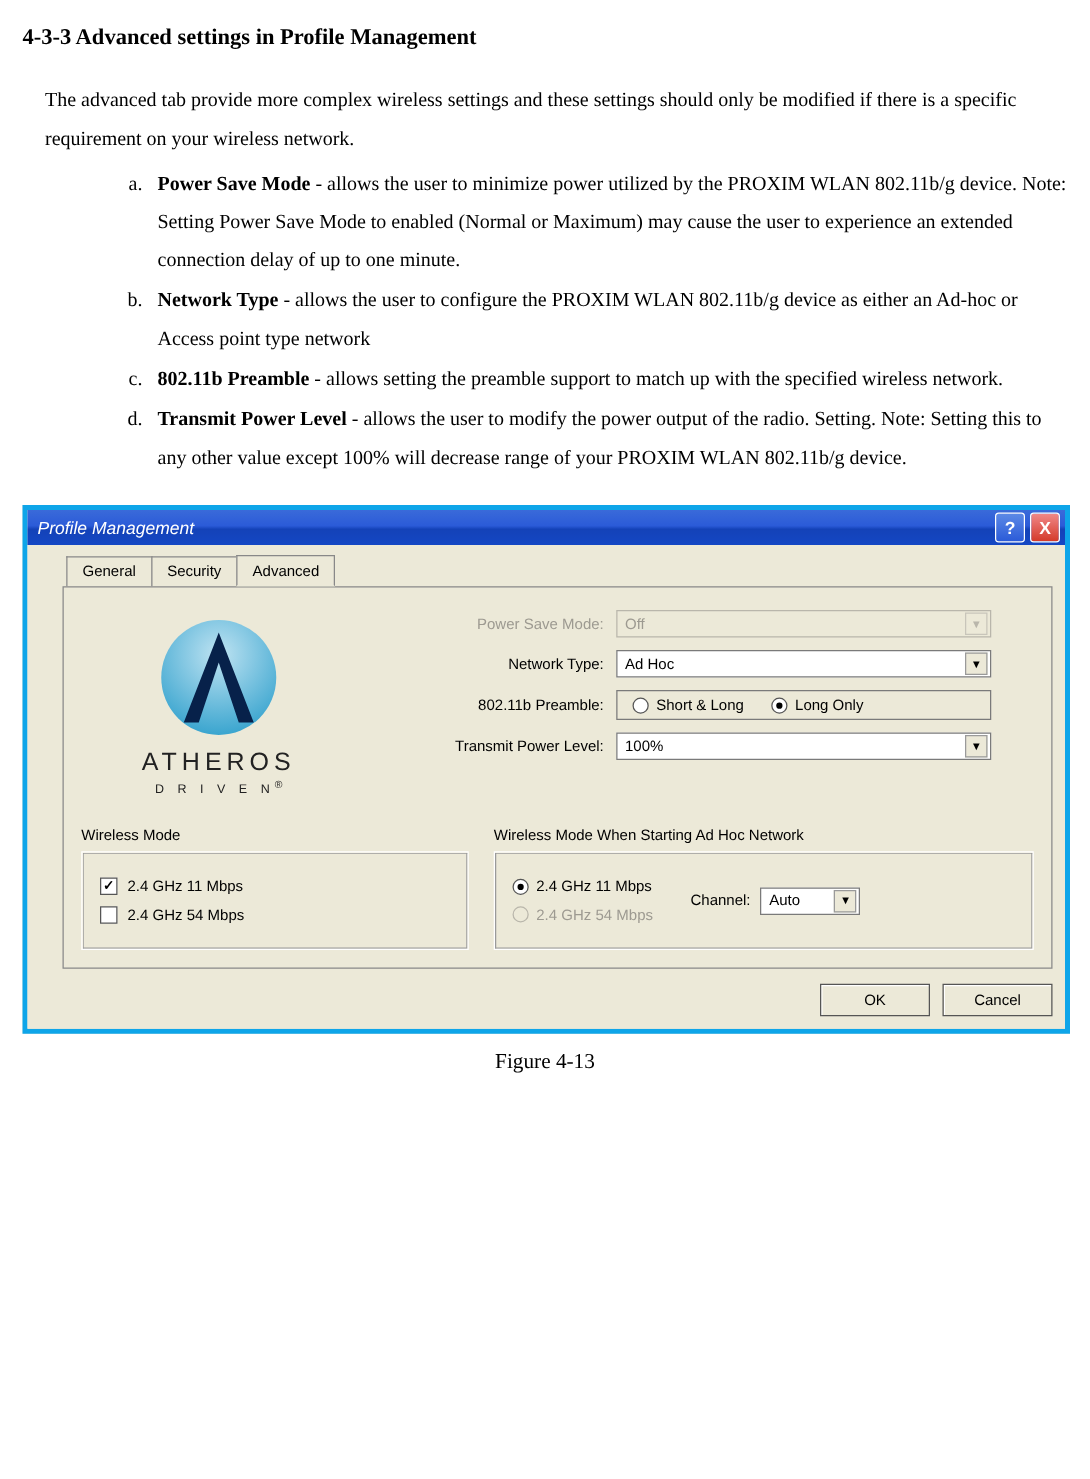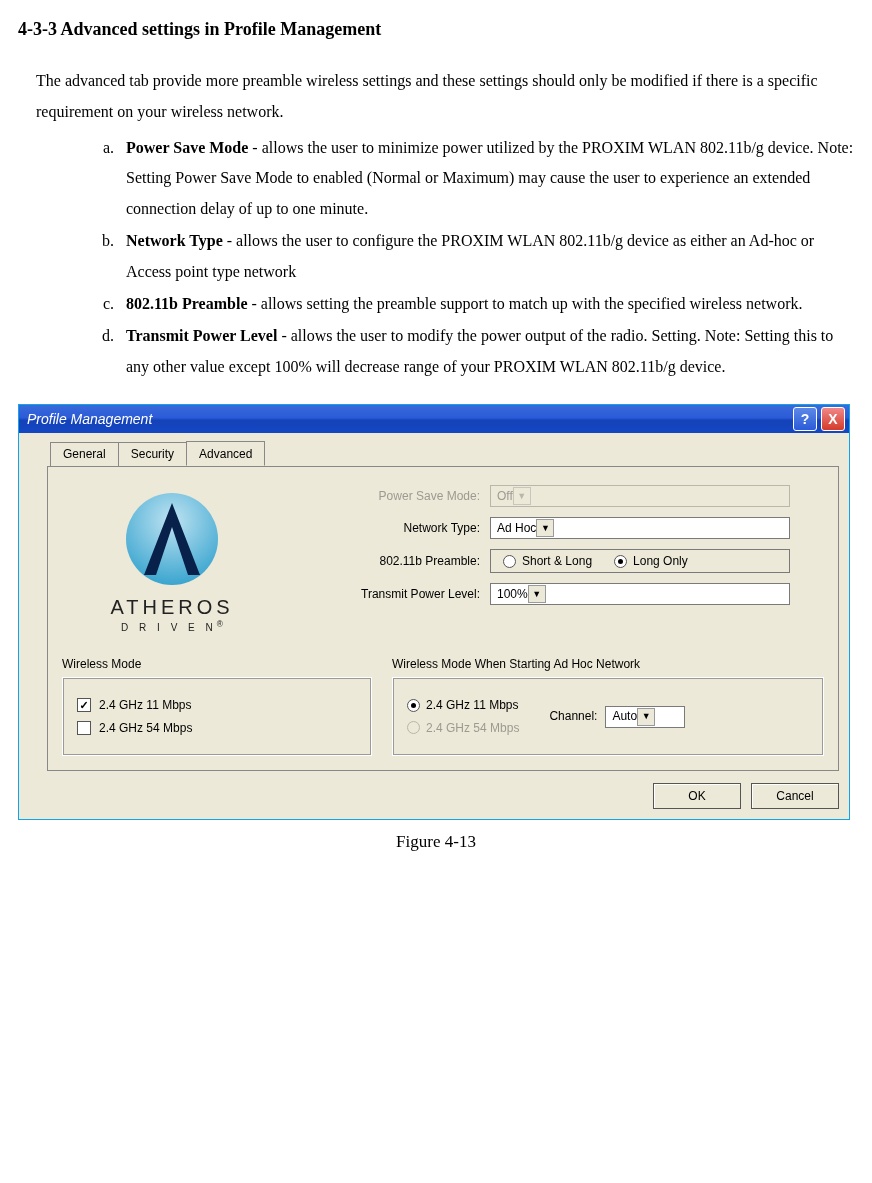--- a/index.html
+++ b/index.html
@@ -36,21 +36,21 @@
     text-align: center;
     margin-top: 6px;
     font-size: 17px;
   }
   
   .window {
     width: 830px;
     font-family: Tahoma, Arial, sans-serif;
     font-size: 12px;
     line-height: 1.2;
-    border: 1px solid #0ea5e9;
+    border: 4px solid #0ea5e9;
     background: #ece9d8;
     margin-top: 6px;
   }
   .titlebar {
     height: 28px;
     background: linear-gradient(180deg,#3a6ad9 0%,#2b5bd8 45%,#1442b8 55%,#1447c4 100%);
     color: #fff;
     display: flex;
     align-items: center;
     padding: 0 4px 0 8px;
@@ -148,20 +148,21 @@
   }
   .row .lbl.disabled { color: #9d9a91; }
   .row .ctrl { flex: 1; }
   .select {
     width: 300px;
     height: 22px;
     background: #fff;
     border: 1px solid #7a7a7a;
     display: flex;
     align-items: center;
+    justify-content: space-between;
     padding: 0 2px 0 6px;
     box-sizing: border-box;
   }
   .select.disabled {
     background: #ece9d8;
     color: #9d9a91;
     border-color: #b9b6ab;
   }
   .select .arrow {
     width: 16px;
@@ -255,21 +256,21 @@
     box-shadow: inset 1px 1px 0 #fff;
     display:flex;align-items:center;justify-content:center;
     cursor:pointer;
   }
 </style>
 </head>
 <body>
 
 <h3 class="section-heading">4-3-3 Advanced settings in Profile Management</h3>
 
-<p class="intro">The advanced tab provide more preamble wireless settings and these settings should only be modified if there is a specific requirement on your wireless network.</p>
+<p class="intro">The advanced tab provide more complex wireless settings and these settings should only be modified if there is a specific requirement on your wireless network.</p>
 
 <ol class="lettered">
   <li><span class="bold">Power Save Mode</span><span> - allows the user to minimize power utilized by the PROXIM WLAN 802.11b/g  device.  Note: Setting Power Save Mode to enabled (Normal or Maximum) may cause the user to experience an extended connection delay of up to one minute.</span></li>
   <li><span class="bold">Network Type</span><span> - allows the user to configure the PROXIM WLAN 802.11b/g  device as either an Ad-hoc or Access point type network</span></li>
   <li><span class="bold">802.11b Preamble</span><span>  - allows setting the preamble support to match up with the specified wireless network.</span></li>
   <li><span class="bold">Transmit Power Level</span><span> - allows the user to modify the power output of the radio. Setting.  Note: Setting this to any other value except 100% will decrease range of your PROXIM WLAN 802.11b/g  device.</span></li>
 </ol>
 
 <div class="window">
   <div class="titlebar">

